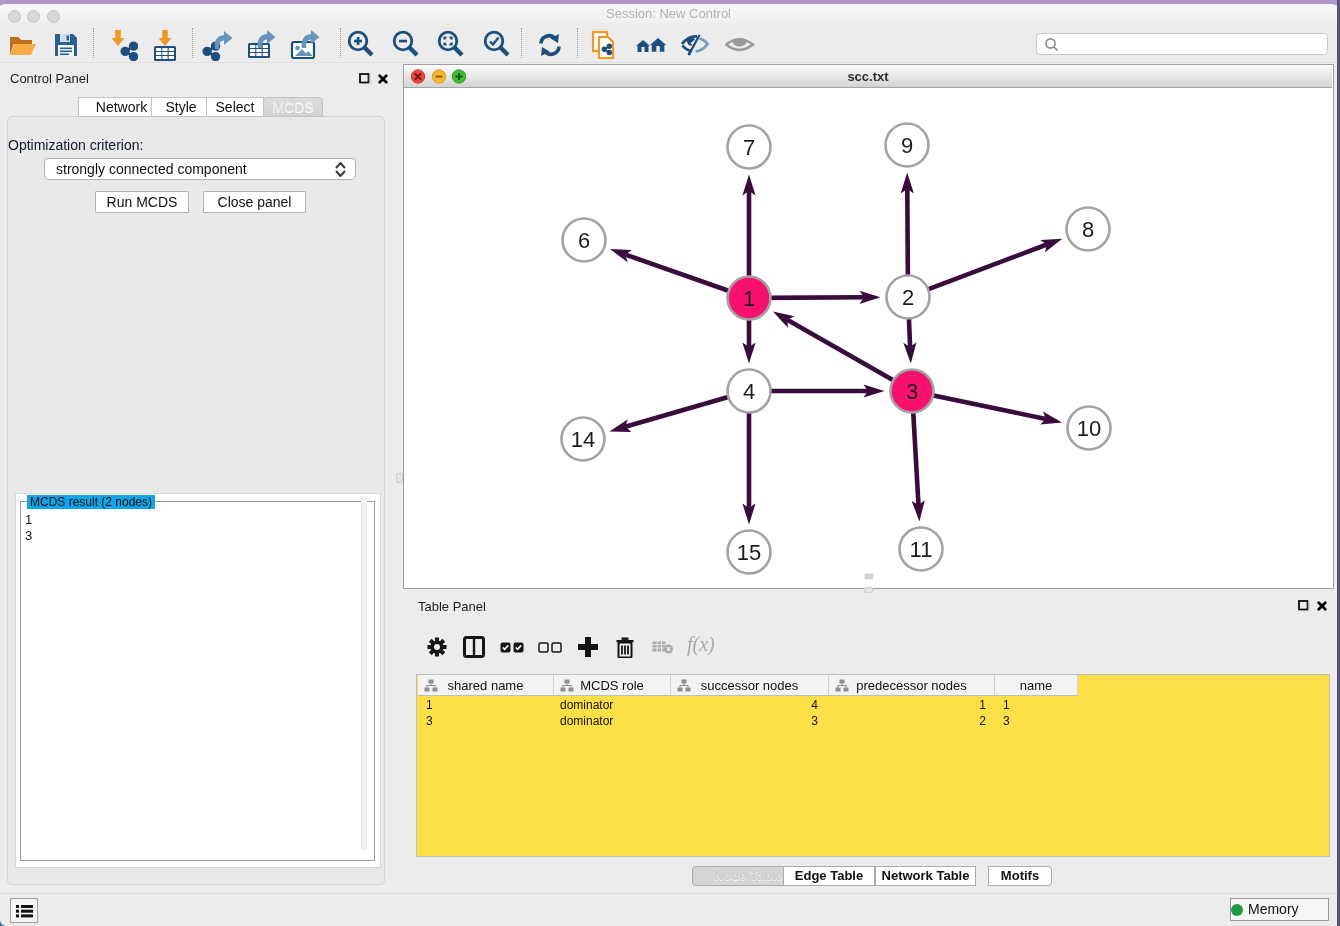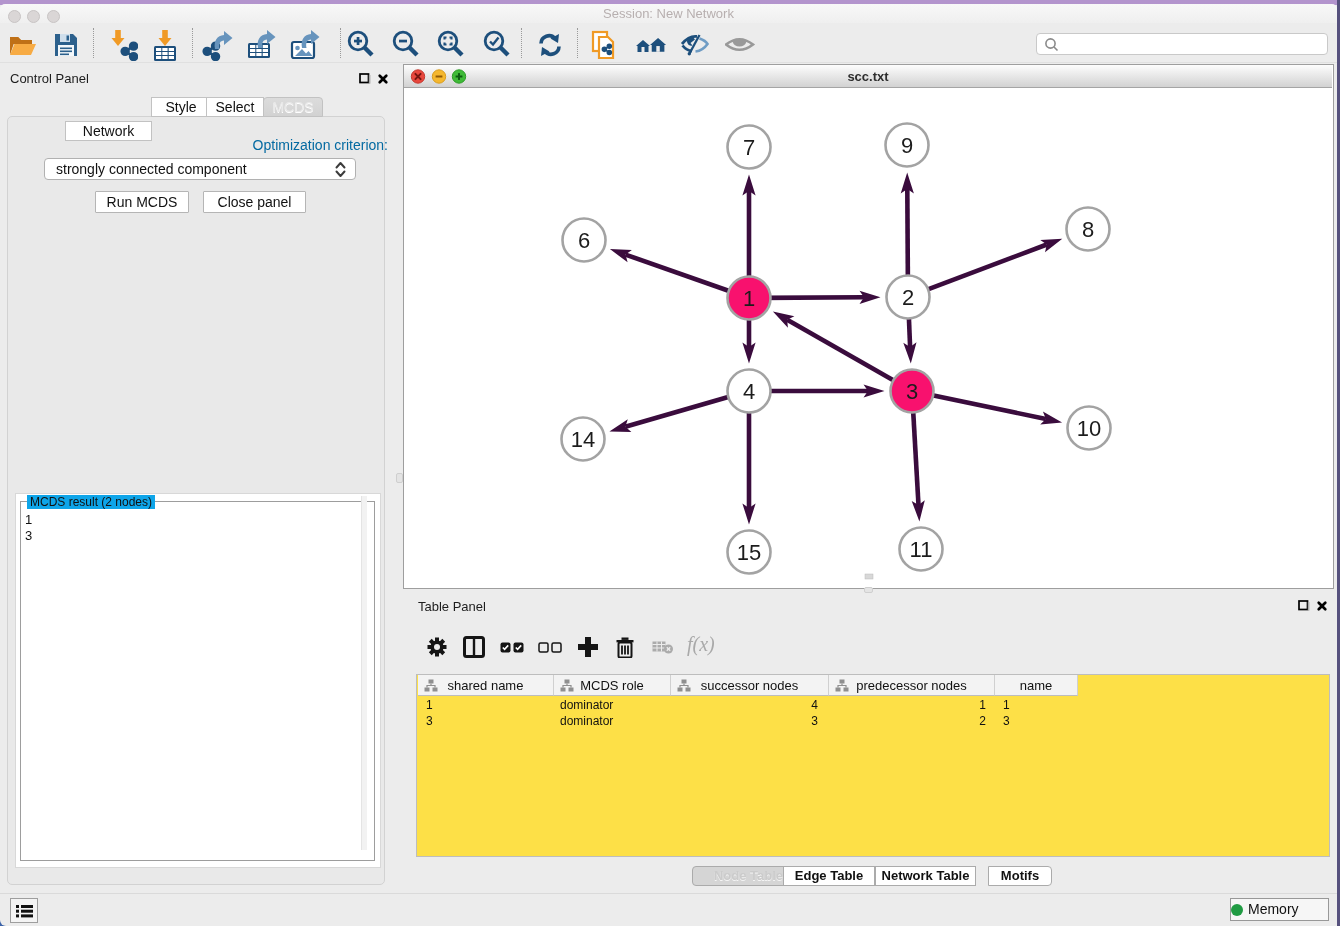--- a/index.html
+++ b/index.html
@@ -14,21 +14,21 @@
 .tl { position:absolute; top:6px; width:13px; height:13px; border-radius:50%; background:#dad6d6; border:1px solid #c8c4c4; }
 #wtitle { position:absolute; top:0; left:0; width:1337px; text-align:center; font-size:13px; color:#b7afaf; line-height:19px; }
 #toolbar { left:0; top:23px; width:1337px; height:40px; background:#ececec; border-bottom:1px solid #e0e0e0; }
 .tsep { position:absolute; top:5px; height:30px; width:0; border-left:1px dotted #9a9a9a; }
 .ticon { position:absolute; }
 #searchbox { position:absolute; left:1036px; top:10px; width:292px; height:22px; background:#fff; border:1px solid #c9c9c9; border-radius:4px; }
 #cp-title { left:10px; top:71px; font-size:13px; color:#1d1d1d; }
 #cp-panel { left:7px; top:116px; width:378px; height:769px; background:#e9e9e9; border:1px solid #d2d2d2; border-radius:5px; }
 .tab { position:absolute; top:97px; height:20px; background:#fff; border:1px solid #c2c2c2; font-size:14px; color:#111; text-align:center; line-height:19px; }
 #tab-mcds { background:linear-gradient(#dcdcdc,#d2d2d2); color:#e8e8e8; text-shadow:0 1px 0 #ffffff; }
-#opt-label { left:8px; top:137px; width:380px; text-align:right; font-size:14px; color:#0369a1; }
+#opt-label { left:8px; top:137px; width:380px; text-align:left; font-size:14px; color:#0f172a; }
 #opt-select { left:44px; top:158px; width:312px; height:22px; background:#fff; border:1px solid #b1b1b1; border-radius:4px; font-size:14px; color:#111; line-height:20px; padding-left:11px; }
 .btn { position:absolute; top:191px; height:22px; background:#fff; border:1px solid #b5b5b5; border-radius:1px; font-size:14px; color:#111; text-align:center; line-height:20px; }
 #mcds-box { left:15px; top:493px; width:366px; height:375px; background:#fff; border:1px solid #d8d8d8; }
 #mcds-group { position:absolute; left:4px; top:7px; width:355px; height:360px; border:1px solid #9d9d9d; }
 #mcds-label { position:absolute; left:6px; top:-7px; background:#0ea5e9; padding:0 3px; font-size:12px; color:#111; }
 #mcds-scroll { position:absolute; right:13px; top:2px; width:6px; height:354px; background:#f2f2f2; border-left:1px solid #e4e4e4; }
 #netwin { left:403px; top:64px; width:931px; height:525px; background:#fff; border:1px solid #9e9e9e; }
 #net-titlebar { position:absolute; left:0; top:0; width:928px; height:23px; background:linear-gradient(#fdfdfd,#d2d2d2); border-bottom:1px solid #a5a5a5; }
 #net-title { position:absolute; width:100%; text-align:center; font-size:13px; font-weight:bold; color:#2e2e2e; line-height:23px; }
 #tp-title { left:418px; top:599px; font-size:13px; color:#1d1d1d; }
@@ -41,21 +41,21 @@
 #listbtn { position:absolute; left:10px; top:4px; width:28px; height:25px; background:#f4f4f4; border:1px solid #9e9e9e; }
 #membtn { position:absolute; right:8px; top:4px; width:99px; height:23px; background:#f6f6f6; border:1px solid #989898; font-size:14px; color:#111; line-height:21px; }
 </style>
 </head>
 <body>
 <div class="abs" id="topstrip"></div>
 <div class="abs" id="titlebar">
   <div class="tl" style="left:8px;"></div>
   <div class="tl" style="left:27px;"></div>
   <div class="tl" style="left:47px;"></div>
-  <div id="wtitle">Session: New Network</div>
+  <div id="wtitle">Session: New Control</div>
 </div>
 <div class="abs" id="toolbar">
   <svg class="ticon" style="left:6px;top:6px;" width="32" height="32" viewBox="0 0 32 32">
       <path d="M4 8 L12 8 L15 11 L26 11 L26 15 L4 15 Z" fill="#bf7017"></path>
       <path d="M4 8 L4 26 L8 14 L26 14 L26 11 L15 11 L12 8 Z" fill="#bf7017"></path>
       <path d="M8.5 15 L30 15 L25 26 L4 26 Z" fill="#f7ab44"></path>
     </svg>
     <svg class="ticon" style="left:50px;top:6px;" width="32" height="32" viewBox="0 0 32 32">
       <path d="M5 5 L23 5 L27 9 L27 27 L5 27 Z" fill="#2c608c"></path>
       <rect x="10" y="5" width="10" height="8" fill="#cfdeeb"></rect>
@@ -198,21 +198,21 @@
     <rect x="1" y="1" width="8.5" height="8.5" fill="none" stroke="#000" stroke-width="1.7"></rect>
     <rect x="9.8" y="2" width="1.6" height="8.6" fill="#a8a8a8"></rect>
   </svg>
 <svg class="abs" style="left:377px;top:73px;" width="12" height="12" viewBox="0 0 12 12">
     <g stroke="#000" stroke-width="2.7" stroke-linecap="round">
       <line x1="2.7" y1="2.7" x2="9.3" y2="9.3"></line>
       <line x1="9.3" y1="2.7" x2="2.7" y2="9.3"></line>
     </g>
   </svg>
 <div class="abs" id="cp-panel"></div>
-<div class="tab" style="left:65px; width:87px;margin-top:24px;">Network</div>
+<div class="tab" style="left:78px; width:87px;">Network</div>
 <div class="tab" style="left:151px; width:60px;">Style</div>
 <div class="tab" style="left:206px; width:58px;">Select</div>
 <div class="tab" id="tab-mcds" style="left:263px; width:60px; border-radius:4px 4px 0 0;">MCDS</div>
 <div class="abs" id="opt-label">Optimization criterion:</div>
 <div class="abs" id="opt-select">strongly connected component<svg width="13" height="17" style="position:absolute;right:8px;top:2px;" viewBox="0 0 13 17">
       <g stroke="#3c3c3c" stroke-width="2" fill="none" stroke-linecap="round" stroke-linejoin="round">
         <path d="M2.5 6.5 L6.5 2 L10.5 6.5"></path>
         <path d="M2.5 10.5 L6.5 15 L10.5 10.5"></path>
       </g>
     </svg></div>

